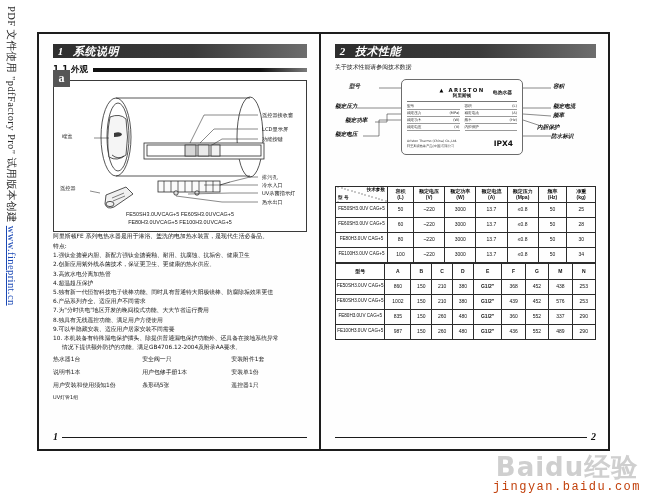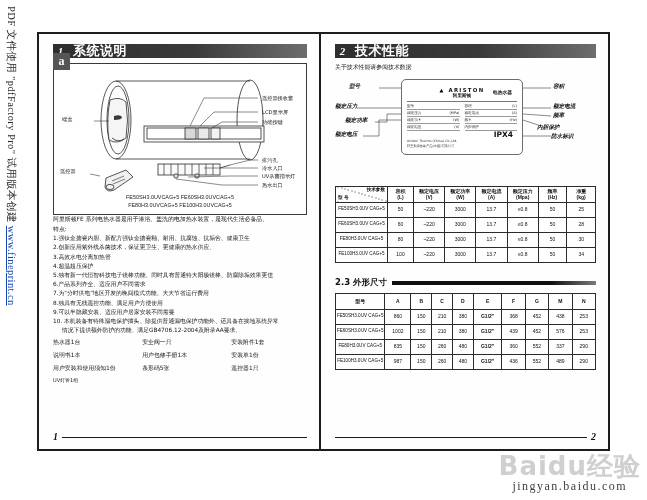--- a/index.html
+++ b/index.html
@@ -58,22 +58,22 @@
     background: linear-gradient(to right, #2e2e2e 0%, #3a3a3a 55%, #6d6d6d 100%);
     margin-bottom: 5px;
   }
   .sec-num {
     width: 15px; text-align: center;
     color: #ffffff; font-size: 11px; font-weight: bold;
     font-style: italic;
     font-family: "Liberation Serif", serif;
   }
   .sec-title {
-    color: #ffffff; font-size: 13px; font-weight: bold;
-    letter-spacing: 0.5px;
+    color: #ffffff; font-size: 11px; font-weight: bold;
+    font-style: italic; letter-spacing: 0.5px;
     padding-left: 5px;
   }
 
   .sub-head { display: flex; align-items: center; margin: 6px 0 4px 0; }
   .sub-head .sub-label {
     font-size: 8.5px; font-weight: bold; color: #111;
     white-space: nowrap; padding-right: 5px;
   }
   .sub-head .sub-rule {
     flex: 1; height: 4px;
@@ -150,21 +150,21 @@
   .card-rule { height: 0.6px; background: #777; margin: 2px 0; }
   .card-cols { display: flex; gap: 5px; margin-top: 2px; }
   .card-col { flex: 1; }
   .card-line {
     display: flex; justify-content: space-between;
     font-size: 3.6px; color: #2a2a2a;
     border-bottom: 0.5px solid #9a9a9a;
     line-height: 6px;
   }
   .card-foot { position: absolute; left: 5px; bottom: 5px; font-size: 3.2px; line-height: 4.6px; color: #333; }
-  .card-ipx { position: absolute; right: 9px; bottom: 15px; font-size: 7.5px; font-weight: bold; color: #111; }
+  .card-ipx { position: absolute; right: 9px; bottom: 6px; font-size: 7.5px; font-weight: bold; color: #111; }
   .lbl-left, .lbl-right {
     position: absolute; font-size: 5.6px; font-weight: bold; font-style: italic; color: #111;
     white-space: nowrap;
   }
 
   
   table.dt {
     border-collapse: collapse;
     width: 100%;
     font-size: 5px;
@@ -195,22 +195,22 @@
   #baidu-mark {
     position: absolute; right: 6px; bottom: 6px;
     text-align: center; pointer-events: none;
   }
   #baidu-mark .bd-main {
     font-size: 26px; font-weight: bold; color: #cfcfcf;
     letter-spacing: 1px; line-height: 26px;
     font-family: "DejaVu Sans", sans-serif;
   }
   #baidu-mark .bd-sub {
-    font-size: 12px; color: #404040; letter-spacing: 1.5px;
-    font-family: Liberation Serif, serif;
+    font-size: 12px; color: #c2410c; letter-spacing: 1.5px;
+    font-family: Liberation Mono, monospace;
   }
 </style>
 </head>
 <body>
 
 <div id="pdf-watermark">
   <div class="vert">
     <span>PDF 文件使用 "pdfFactory Pro" 试用版本创建 </span><span class="url">www.fineprint.cn</span>
   </div>
 </div>
@@ -218,20 +218,27 @@
 <div id="spread">
 
   <div class="page" id="page-left">
     <div class="page-inner">
 
       <div class="sec-head">
         <span class="sec-num">1</span>
         <span class="sec-title">系统说明</span>
       </div>
 
+      <div class="sub-head">
+        <span class="sub-label">
+          <span>1.1</span>
+          <span>外观</span>
+        </span>
+        <span class="sub-rule"></span>
+      </div>
 
       <div class="figure-box">
         <div class="badge-a">a</div>
 
         <svg width="254" height="150" viewBox="0 0 254 150" style="position:absolute;left:0;top:0;">
           <g fill="none" stroke="#2b2b2b" stroke-width="0.8">
 
             <ellipse cx="62" cy="56" rx="15" ry="39"></ellipse>
             <ellipse cx="64" cy="56" rx="11" ry="34"></ellipse>
             <path d="M56 36 q10 -4 16 2 q3 18 0 36 q-9 7 -17 2 q-3 -20 1 -40 z" fill="#f5f5f5"></path>
@@ -506,27 +513,20 @@
           <td>~220</td>
           <td>3000</td>
           <td>13.7</td>
           <td>≤0.8</td>
           <td>50</td>
           <td>34</td>
         </tr>
       </tbody>
         </table>
 
-      <div class="sub-head" style="margin-top:14px;">
-        <span class="sub-label">
-          <span>2.3</span>
-          <span>外形尺寸</span>
-        </span>
-        <span class="sub-rule"></span>
-      </div>
 
       <table class="dt">
         <colgroup>
             <col style="width:19%">
             <col style="width:10%">
             <col style="width:8%">
             <col style="width:8%">
             <col style="width:8%">
             <col style="width:11%">
             <col style="width:9%">

